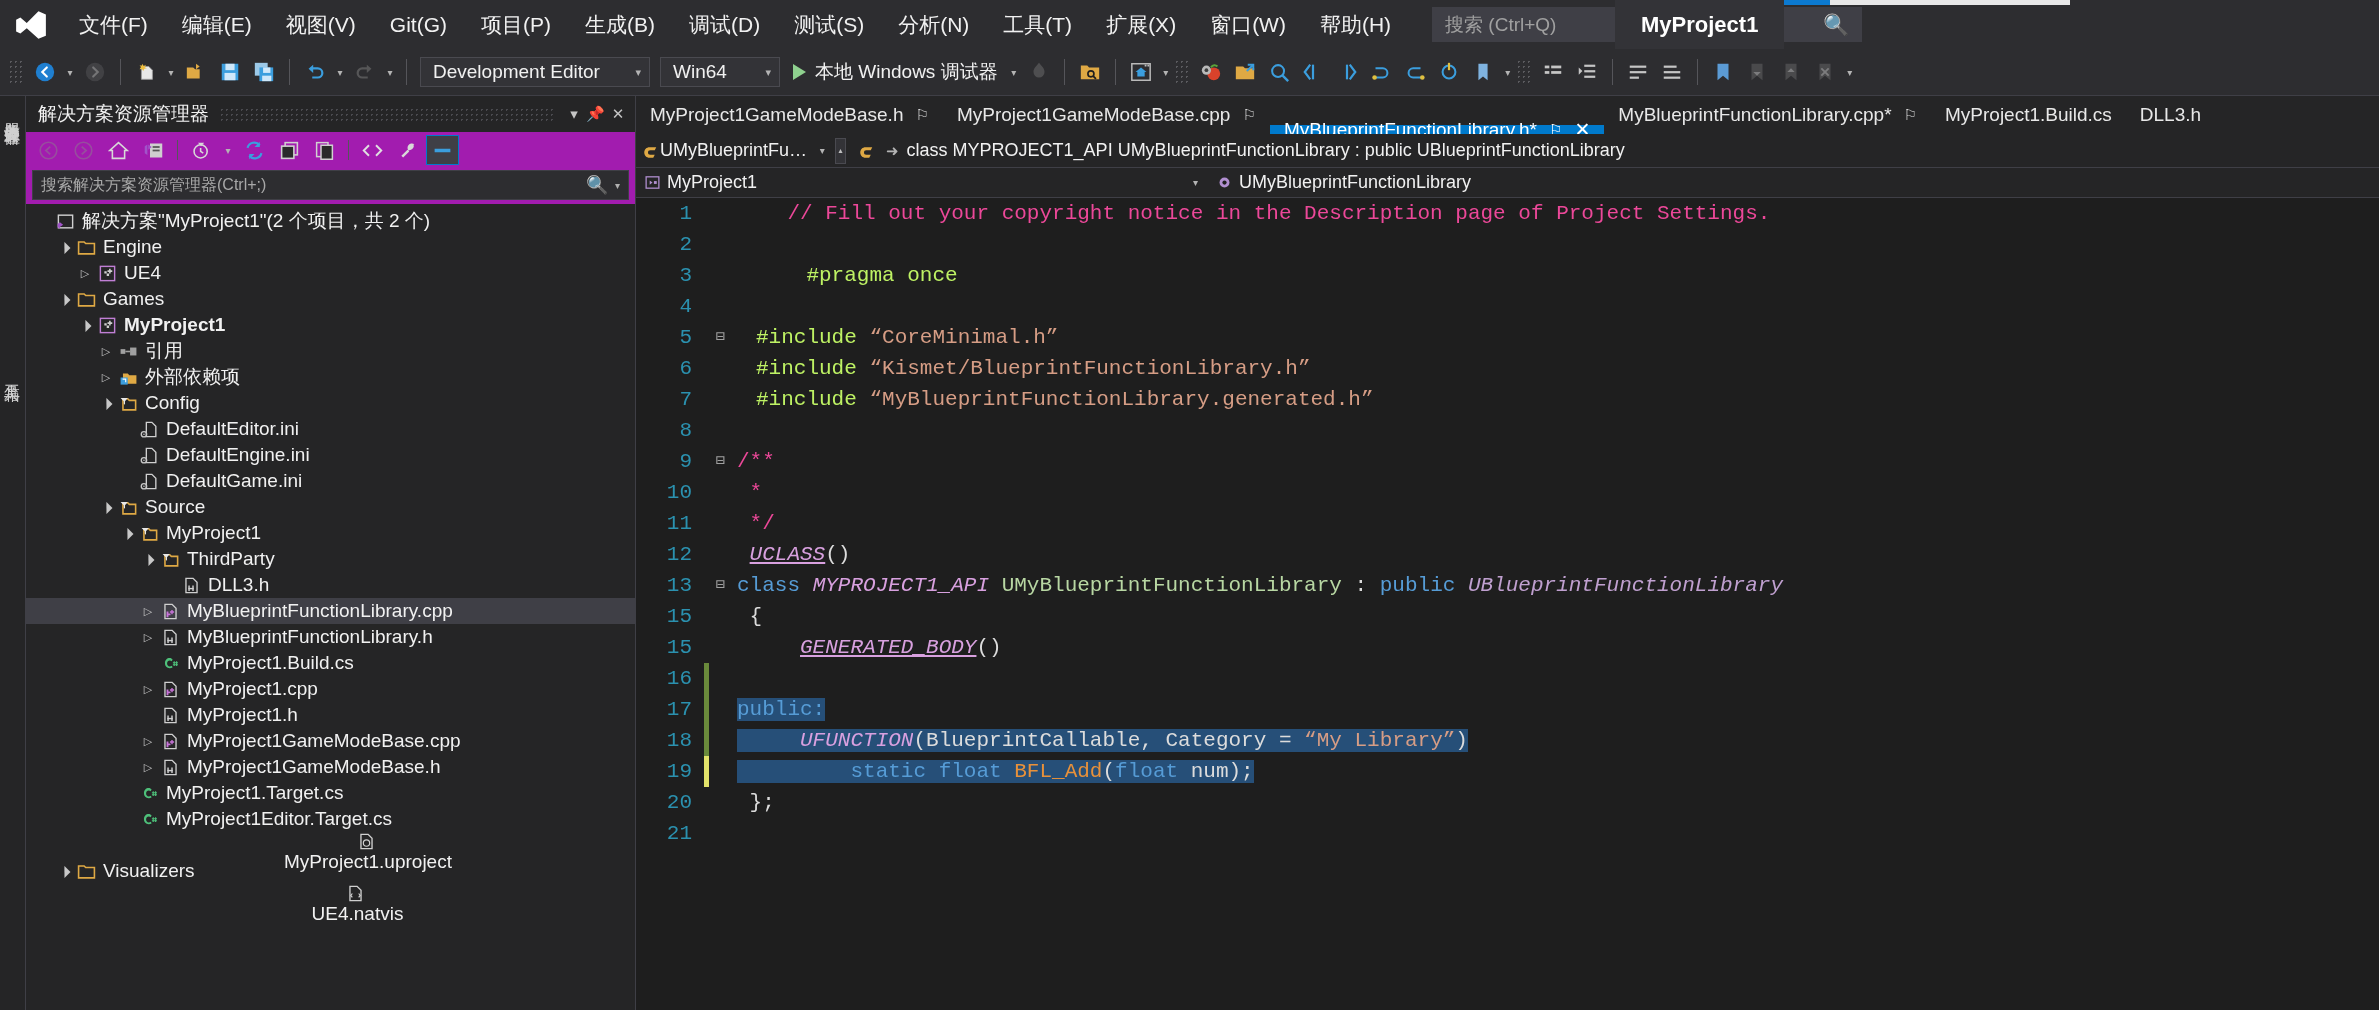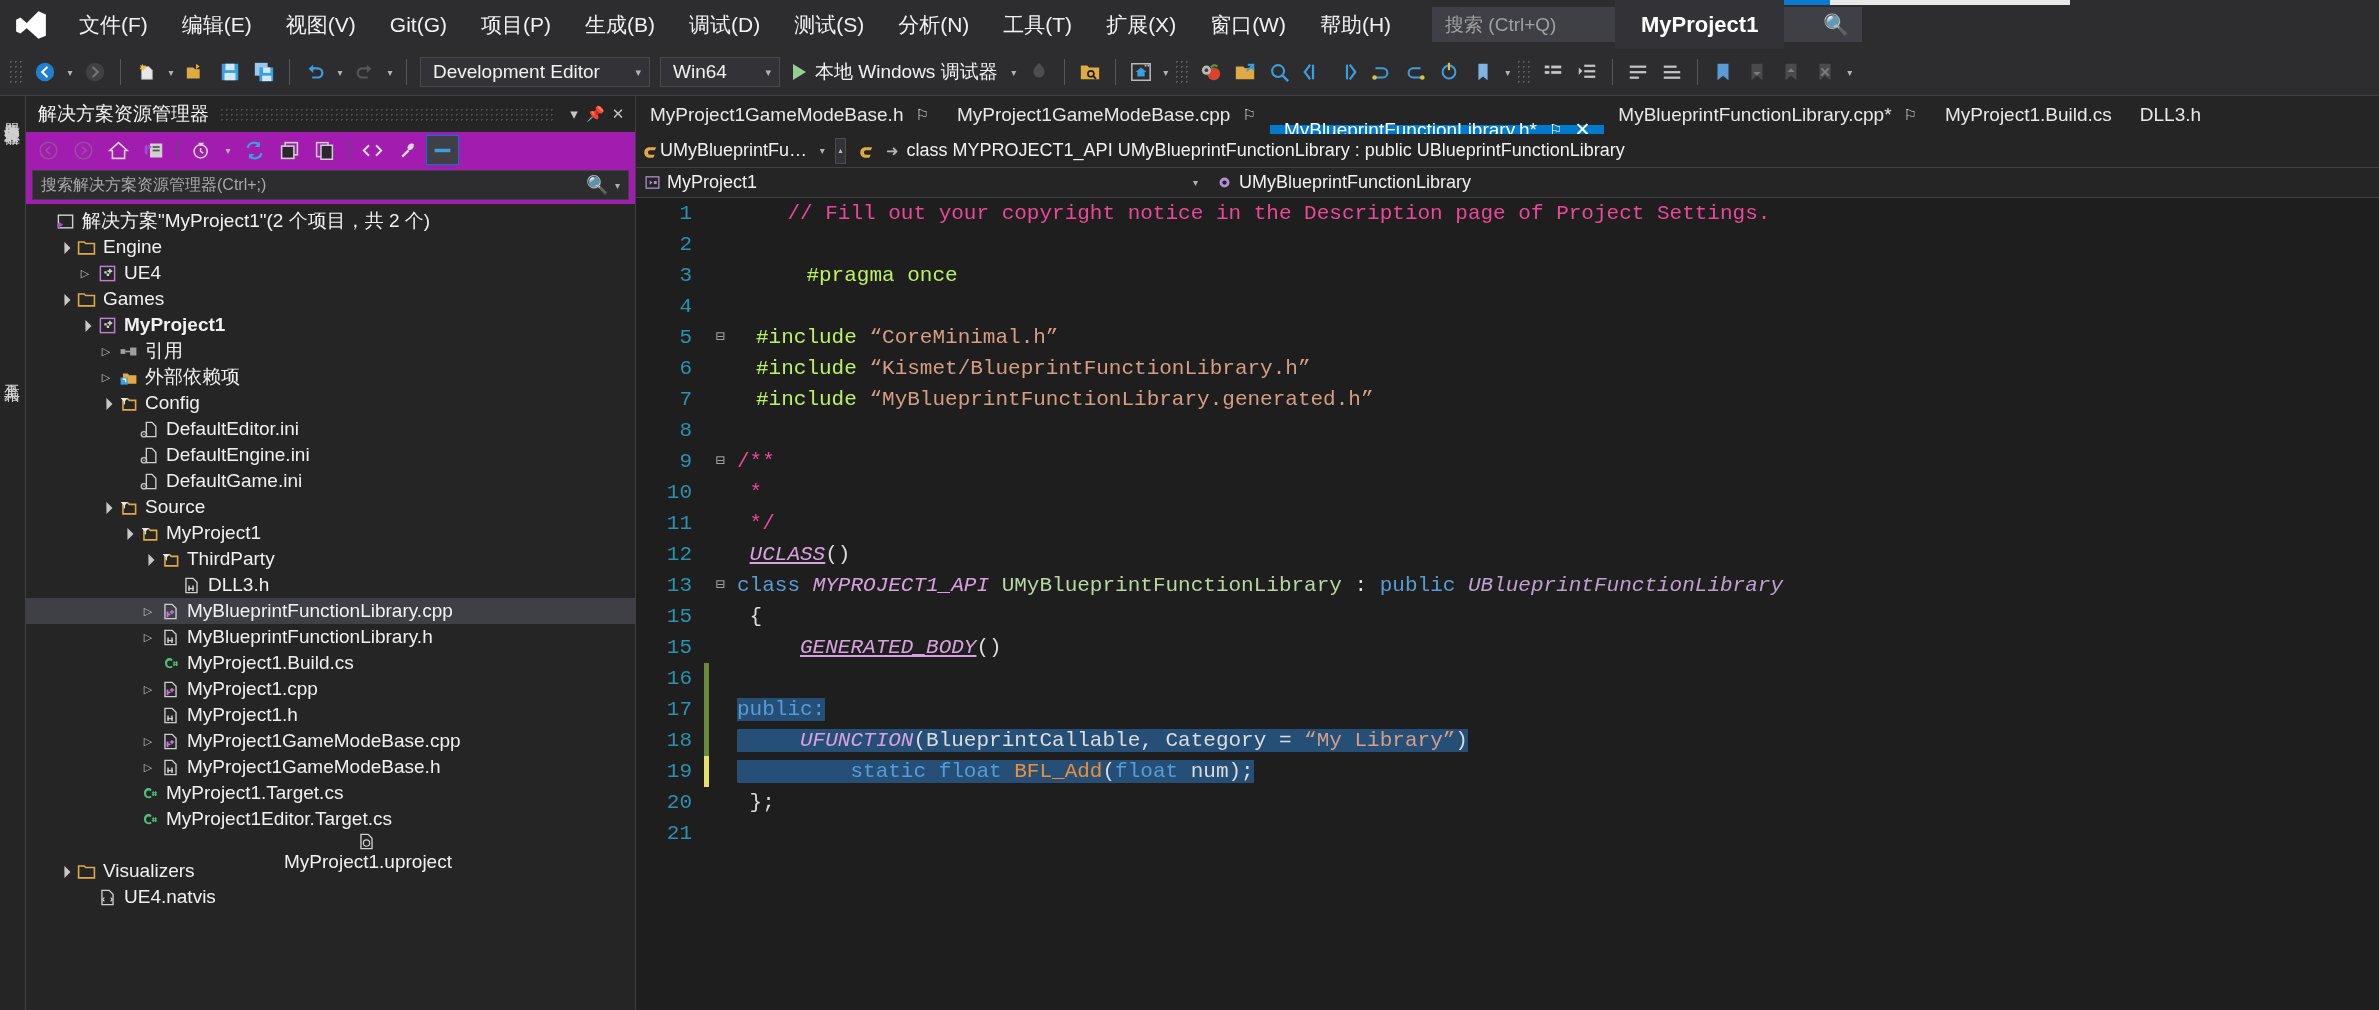--- a/index.html
+++ b/index.html
@@ -732,21 +732,21 @@
         </div>
         <div class="row" style="padding-left: 29px;">
           <div class="exp" style="transform: rotate(-45deg);">◢</div>
           <div class="ico">
             <svg viewBox="0 0 24 24">
               <path d="M2 20V5h7l2 2h11v13z" fill="none" stroke="#dfa944" stroke-width="2"></path>
             </svg>
           </div>
           <div class="lbl">Visualizers</div>
         </div>
-        <div class="row" style="padding-left: 50px;">
+        <div class="row" style="padding-left: 50px; flex-direction: column;">
           <div class="exp"></div>
           <div class="ico">
             <svg viewBox="0 0 24 24">
               <path d="M5 3h9l5 5v13H5z" fill="none" stroke="#d0d0d0" stroke-width="1.7"></path>
               <path d="M8 12l-2 2.5L8 17M16 12l2 2.5-2 2.5" stroke="#d0d0d0" stroke-width="1.5" fill="none"></path>
             </svg>
           </div>
           <div class="lbl">UE4.natvis</div>
         </div>
       </div>

